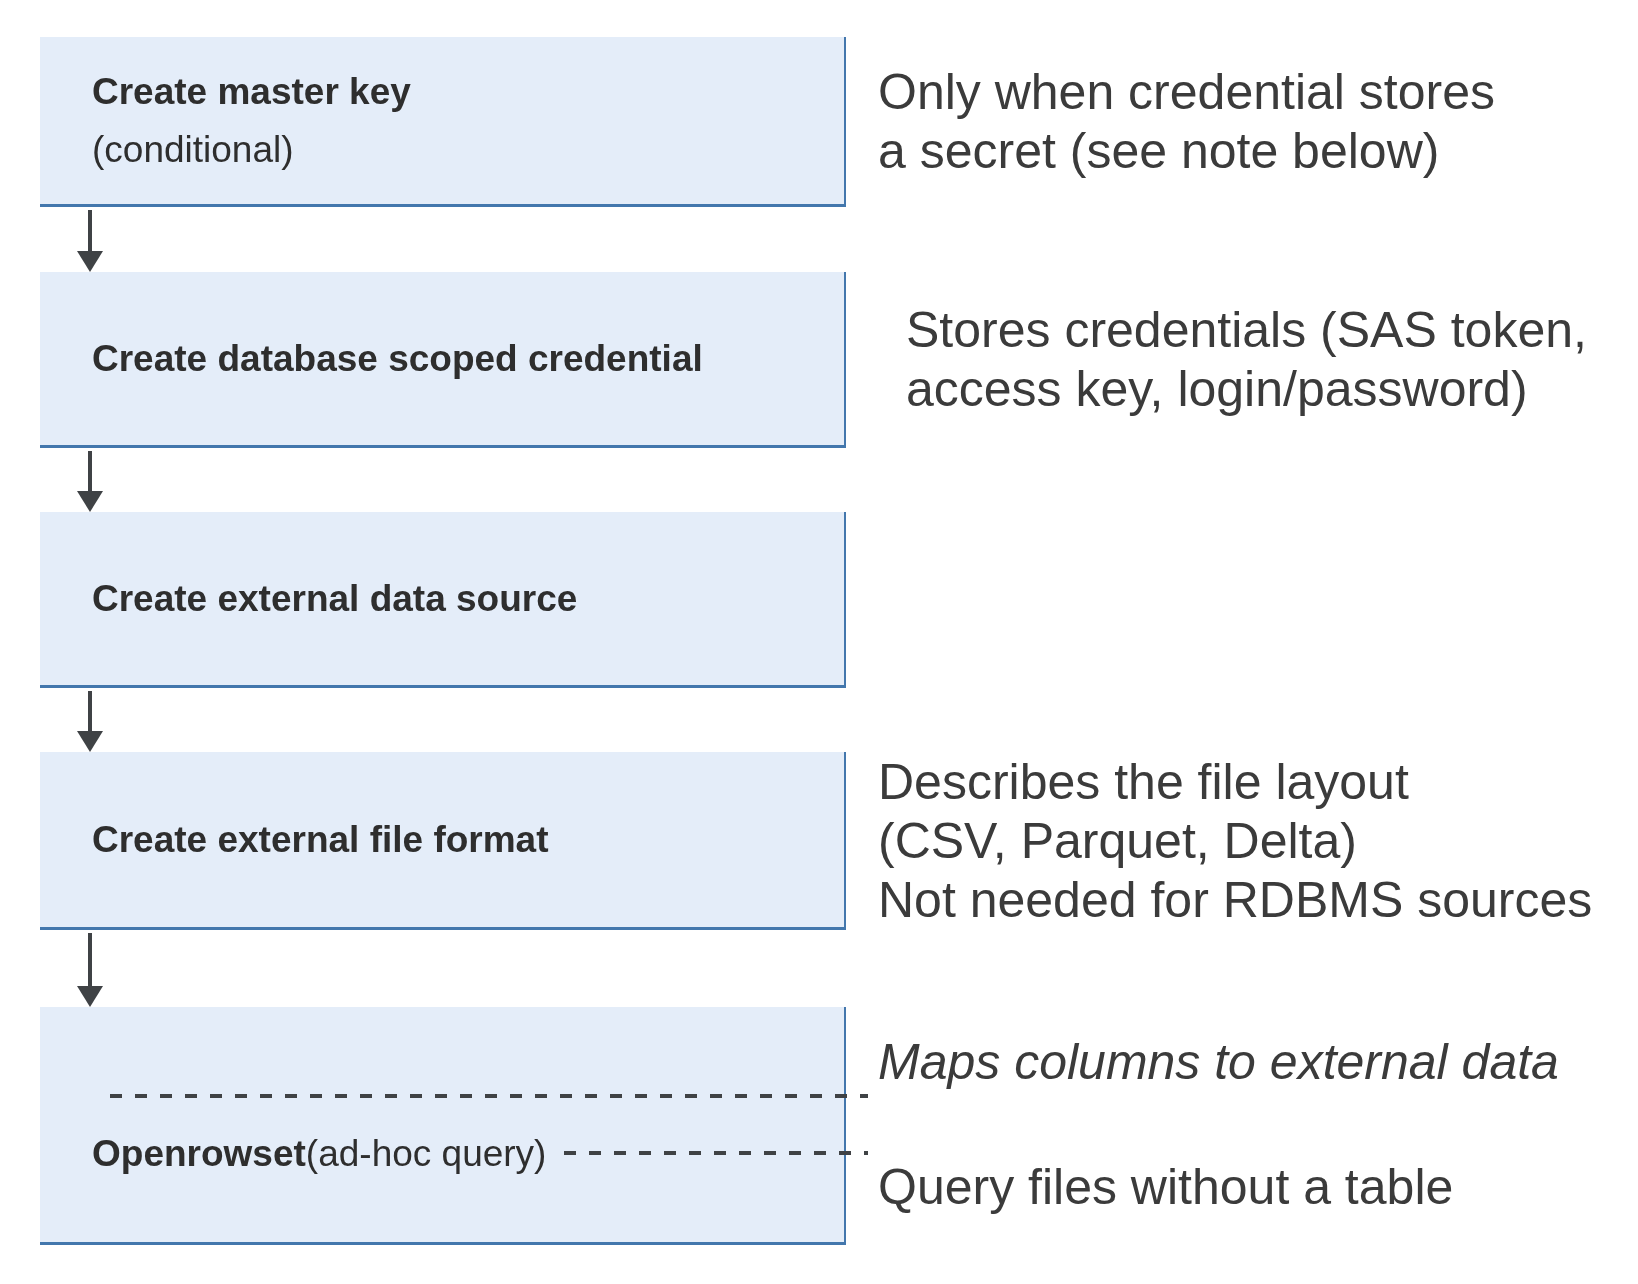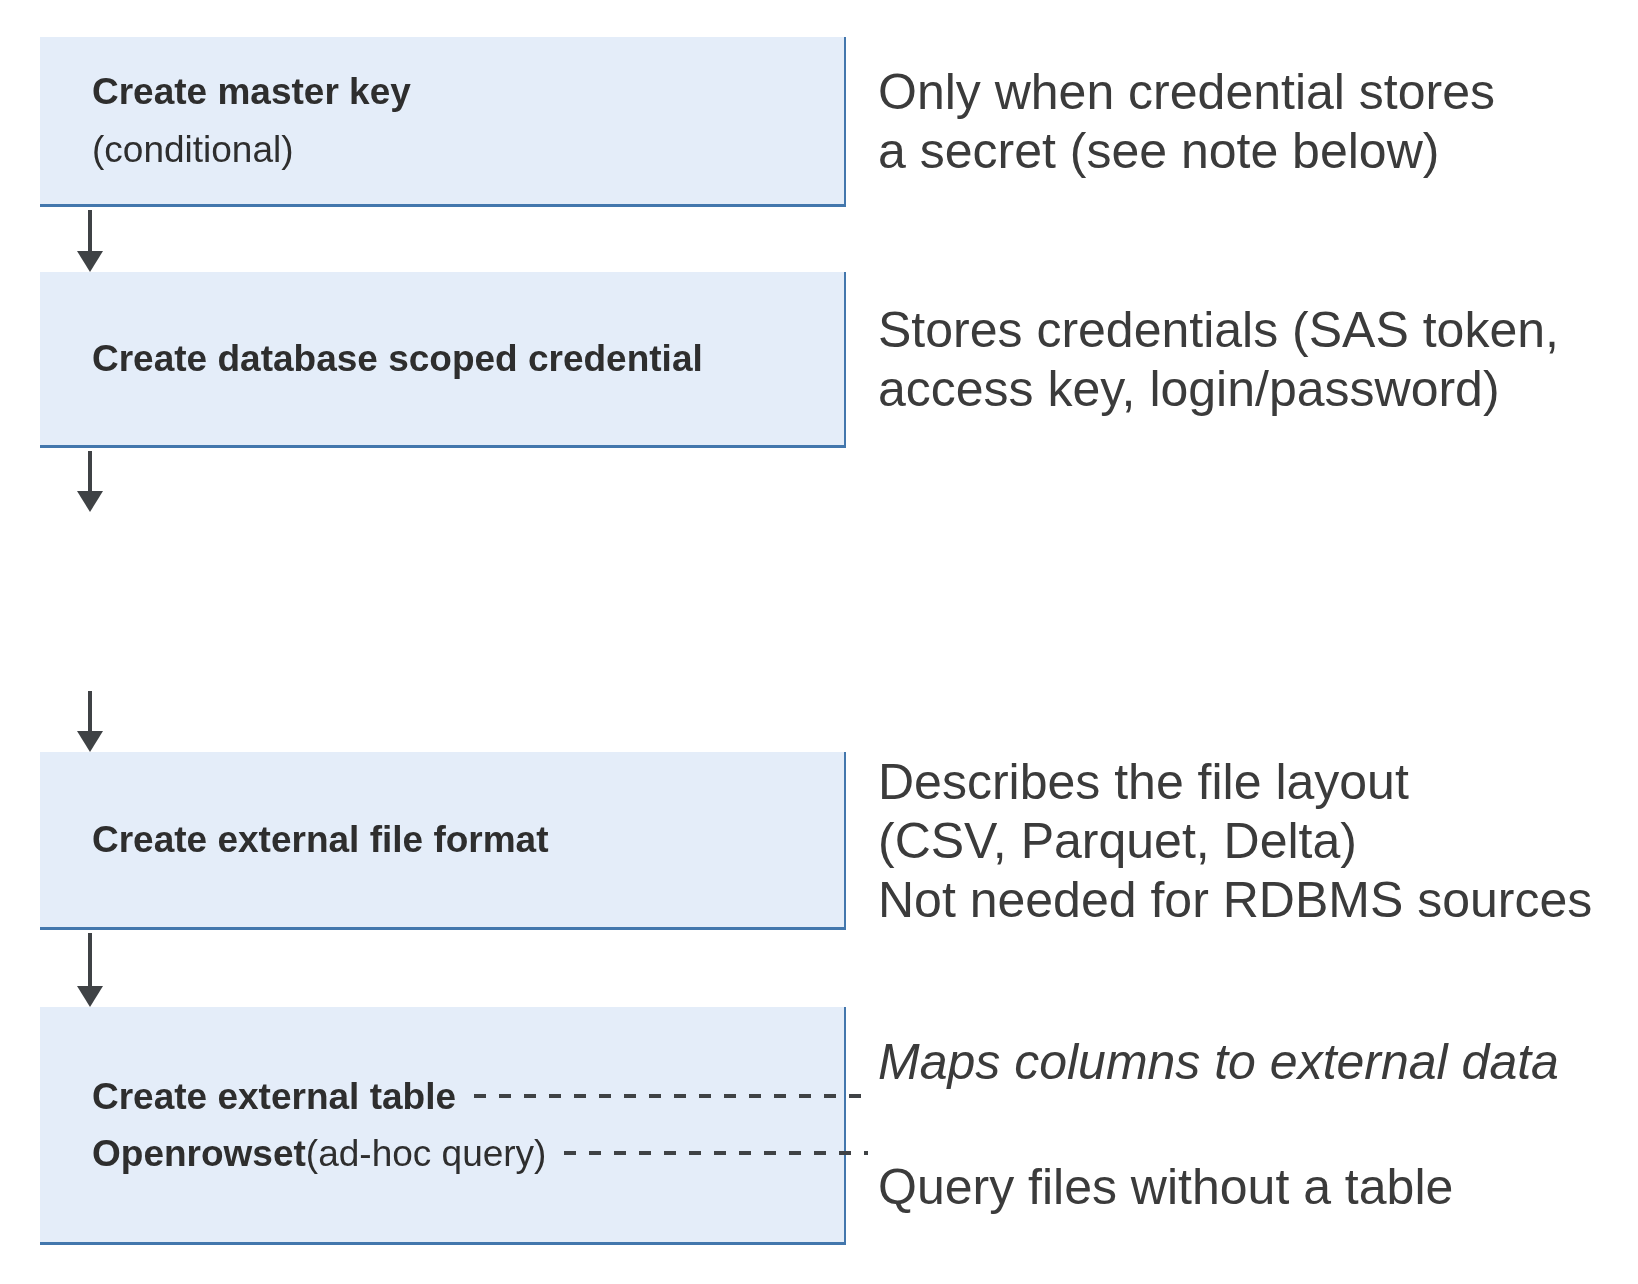--- a/index.html
+++ b/index.html
@@ -93,21 +93,21 @@
   
   .note {
     position: absolute;
     left: 878px;
     color: var(--note-text, #3b3b3b);
     font-size: 50px;
     line-height: 59px;
     white-space: pre-line;
   }
   .note-1 { top: 63px; }
-  .note-2 { top: 301px; }
+  .note-2 { top: 301px; margin-left: 28px; }
   .note-3 { top: 541px; }
   .note-4 { top: 753px; }
   .note-5a { top: 1033px; white-space: nowrap; font-style: italic; }
   .note-5b { top: 1158px; white-space: nowrap; }
 </style>
 </head>
 <body>
 
 <div class="canvas">
 
@@ -127,41 +127,43 @@
     <div class="title">Create database scoped credential</div>
   </div>
   <div class="note note-2">Stores credentials (SAS token,
 access key, login/password)</div>
 
   <div class="arrow arrow-2">
     <div class="stem"></div>
     <div class="head"></div>
   </div>
 
+  <div class="step-box box-3">
+    <div class="title">Create external data source</div>
+  </div>
 
   <div class="arrow arrow-3">
     <div class="stem"></div>
     <div class="head"></div>
   </div>
 
   <div class="step-box box-4">
     <div class="title">Create external file format</div>
   </div>
   <div class="note note-4">Describes the file layout
 (CSV, Parquet, Delta)
 Not needed for RDBMS sources</div>
 
   <div class="arrow arrow-4">
     <div class="stem"></div>
     <div class="head"></div>
   </div>
 
   <div class="step-box box-5">
     <div class="line">
-      <span class="bold">Create external table</span>
       <span class="dash"></span>
     </div>
     <div class="line">
       <span class="bold">Openrowset</span>
         <span class="plain"> (ad-hoc query)</span>
       <span class="dash"></span>
     </div>
   </div>
   <div class="note note-5a">Maps columns to external data</div>
   <div class="note note-5b">Query files without a table</div>

